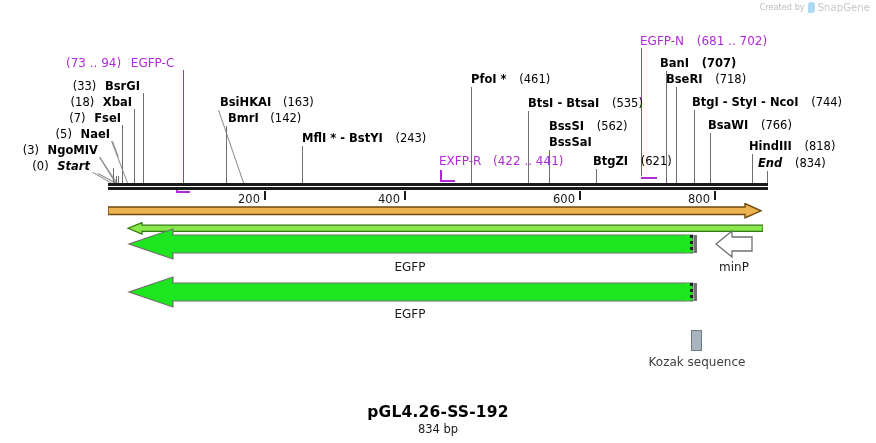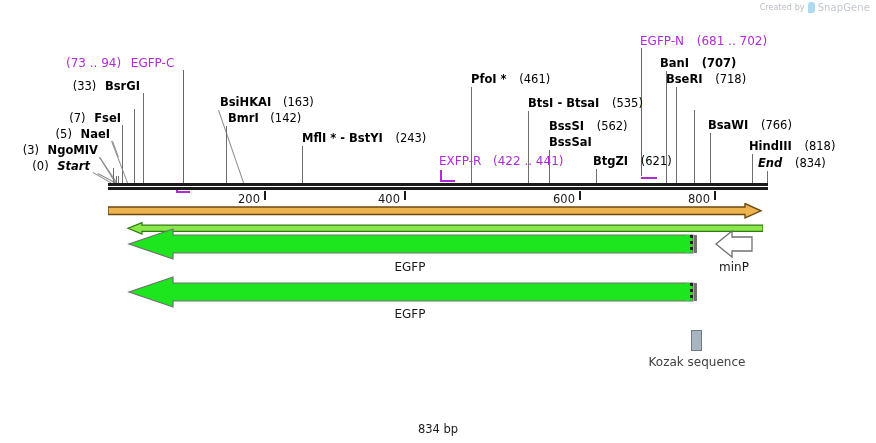--- a/index.html
+++ b/index.html
@@ -130,20 +130,24 @@
     <span class="name">EGFP-N</span>
     <span class="pos" style="margin-left:9px;">(681 .. 702)</span>
   </div>
   <div class="abs vline purple" style="left:641px;top:48px;height:128px;"></div>
   <div class="abs pbracket-h" style="left:641px;top:177px;width:16px;"></div>
 
   <div class="abs lbl right" style="left:0px;top:80px;width:140px;">
     <span class="pos">(33)</span>
     <span class="name" style="margin-left:5px;">BsrGI</span>
   </div>
+  <div class="abs lbl right" style="left:0px;top:96px;width:132px;">
+    <span class="pos">(18)</span>
+    <span class="name" style="margin-left:5px;">XbaI</span>
+  </div>
   <div class="abs lbl right" style="left:0px;top:112px;width:121px;">
     <span class="pos">(7)</span>
     <span class="name" style="margin-left:5px;">FseI</span>
   </div>
   <div class="abs lbl right" style="left:0px;top:128px;width:110px;">
     <span class="pos">(5)</span>
     <span class="name" style="margin-left:5px;">NaeI</span>
   </div>
   <div class="abs lbl right" style="left:0px;top:144px;width:98px;">
     <span class="pos">(3)</span>
@@ -217,20 +221,24 @@
     <span class="pos" style="margin-left:9px;font-weight:bold;">(707)</span>
   </div>
   <div class="abs vline" style="left:666px;top:71px;height:113px;"></div>
 
   <div class="abs lbl" style="left:666px;top:73px;">
     <span class="name">BseRI</span>
     <span class="pos" style="margin-left:9px;">(718)</span>
   </div>
   <div class="abs vline" style="left:676px;top:87px;height:97px;"></div>
 
+  <div class="abs lbl" style="left:692px;top:96px;">
+    <span class="name">BtgI - StyI - NcoI</span>
+    <span class="pos" style="margin-left:9px;">(744)</span>
+  </div>
   <div class="abs vline" style="left:694px;top:110px;height:74px;"></div>
 
   <div class="abs lbl" style="left:708px;top:119px;">
     <span class="name">BsaWI</span>
     <span class="pos" style="margin-left:9px;">(766)</span>
   </div>
   <div class="abs vline" style="left:710px;top:133px;height:51px;"></div>
 
   <div class="abs lbl" style="left:749px;top:140px;">
     <span class="name">HindIII</span>
@@ -301,15 +309,16 @@
         <rect x="572" y="19" width="3" height="3"></rect>
       </g>
       <rect x="576" y="7" width="3" height="18" fill="#707070"></rect>
     </svg>
   </div>
   <div class="abs egfp-label" style="left:250px;top:307px;width:320px;">EGFP</div>
 
   <div class="abs" id="kozak-box"></div>
   <div class="abs" id="kozak-label" style="left:618px;top:355px;width:158px;">Kozak sequence</div>
 
+  <div class="abs" id="title">pGL4.26-SS-192</div>
   <div class="abs" id="subtitle">834 bp</div>
 
 </div>
 
 </body></html>

